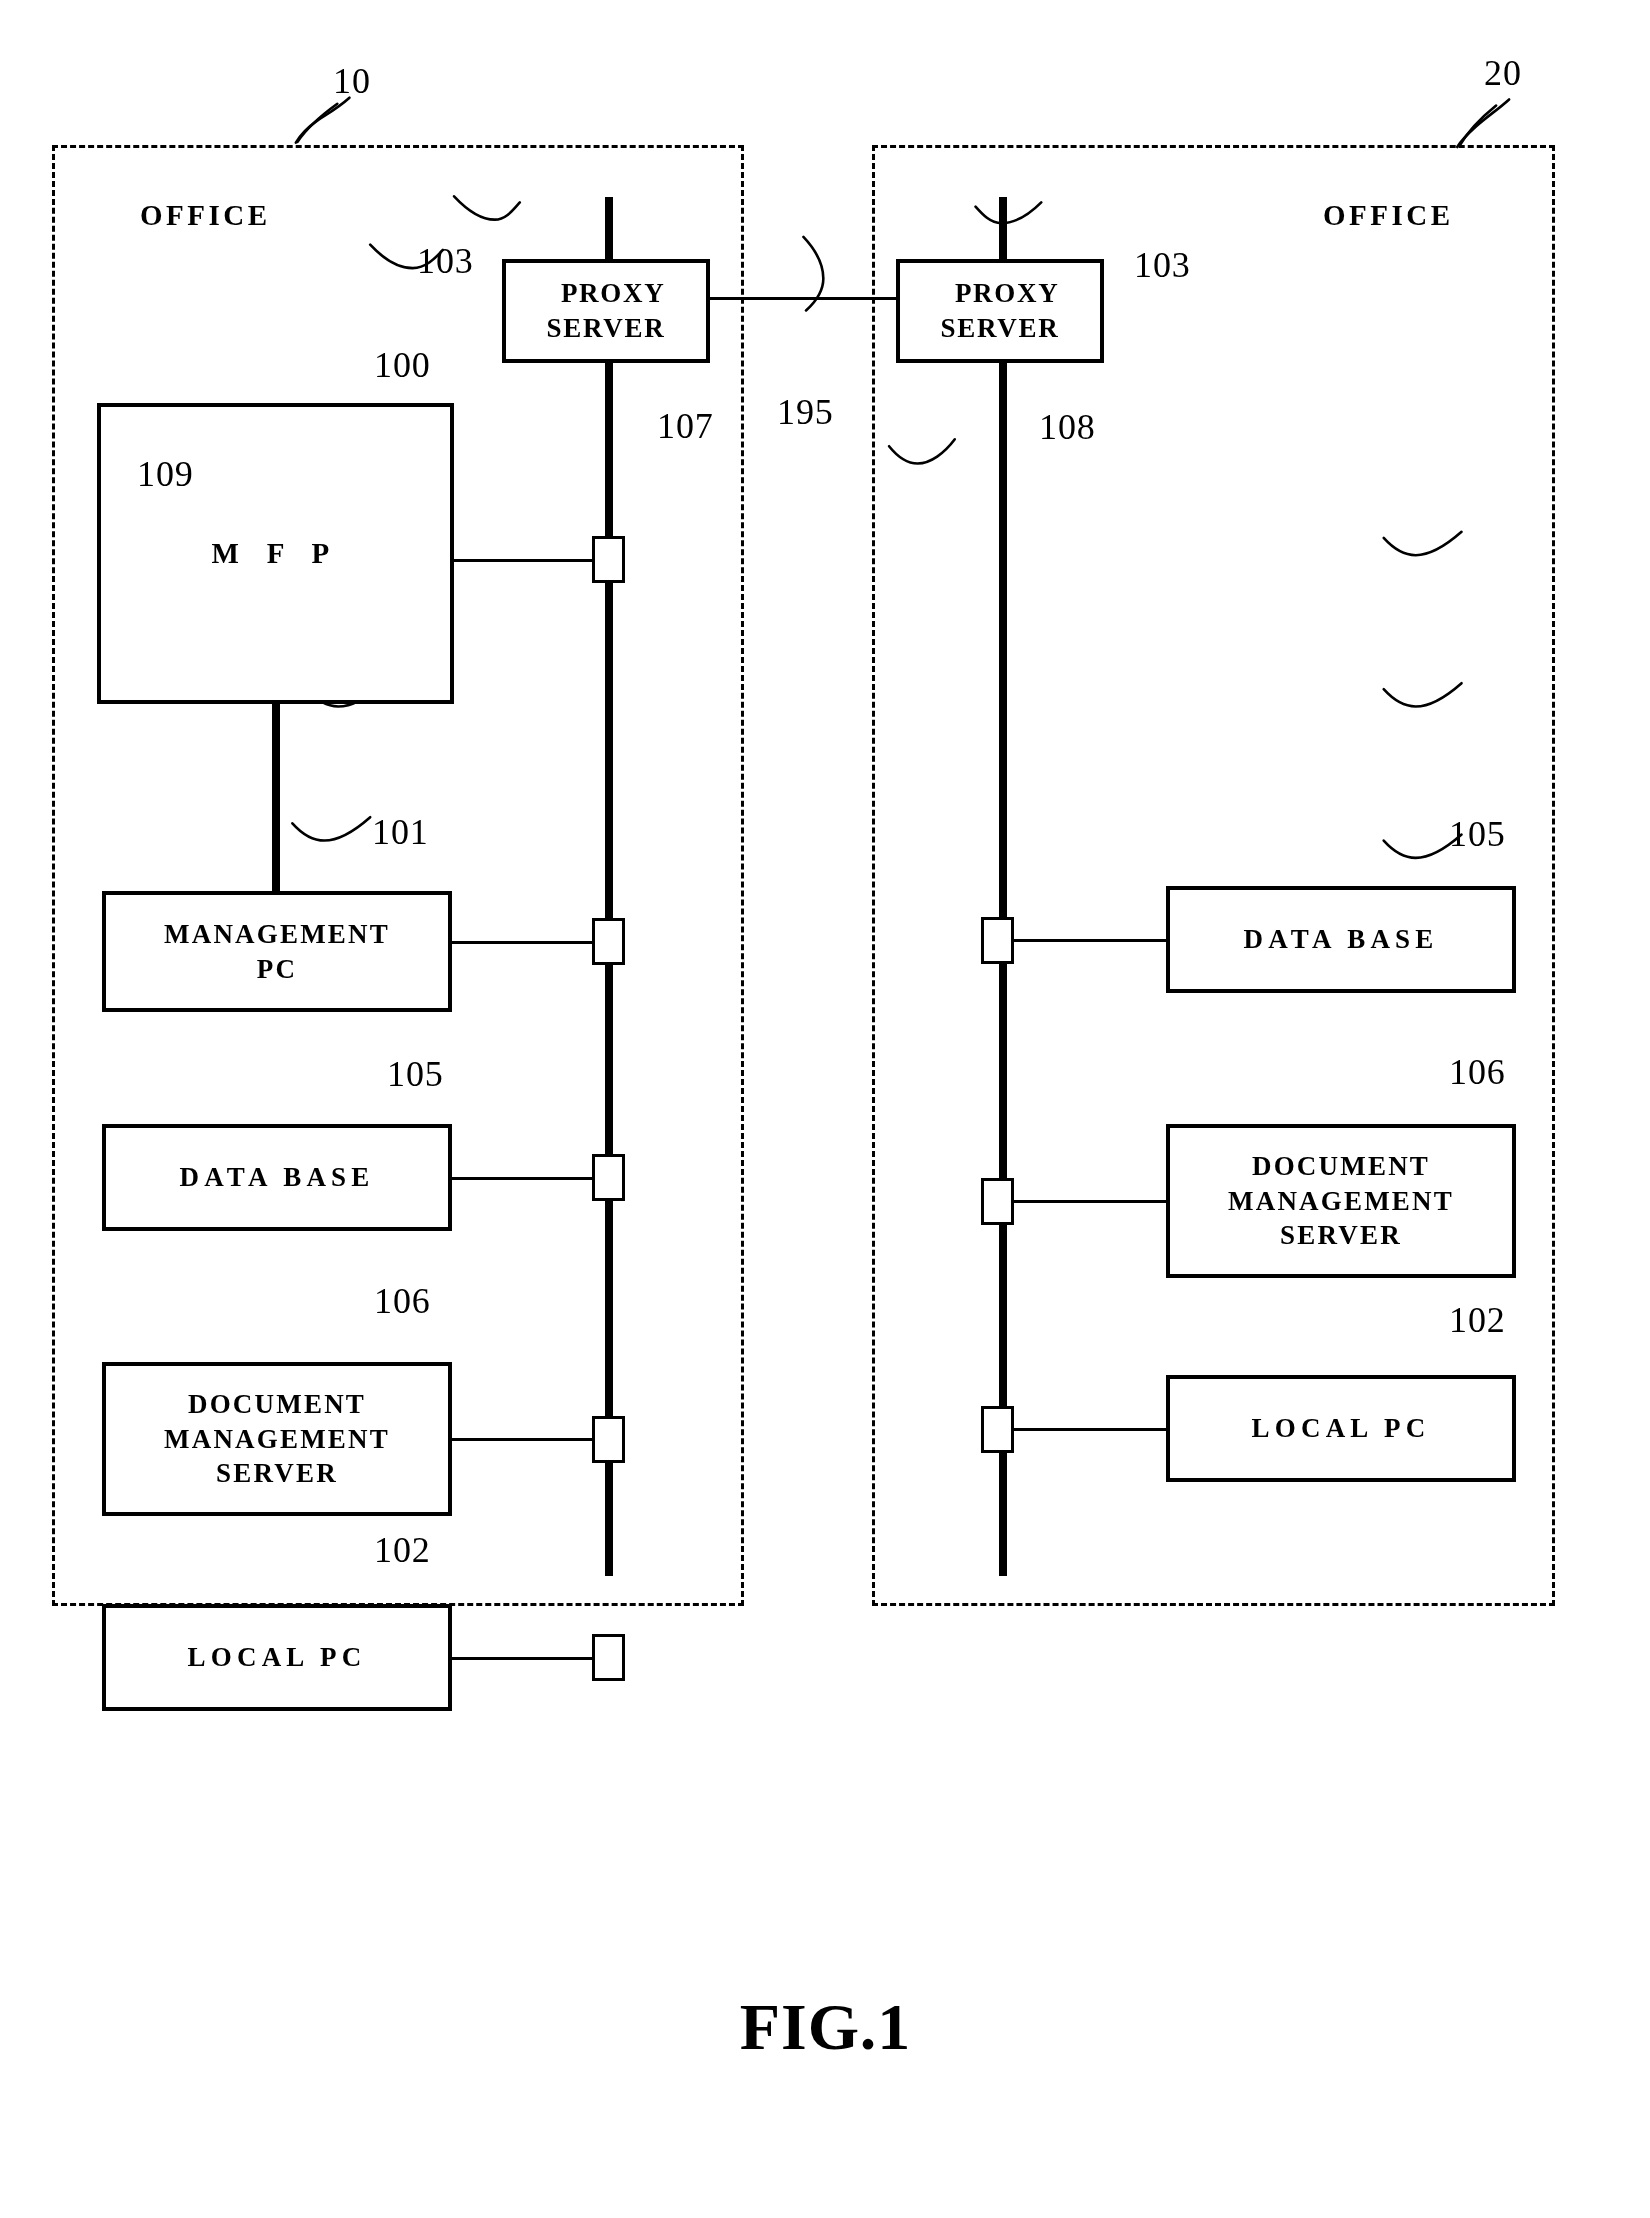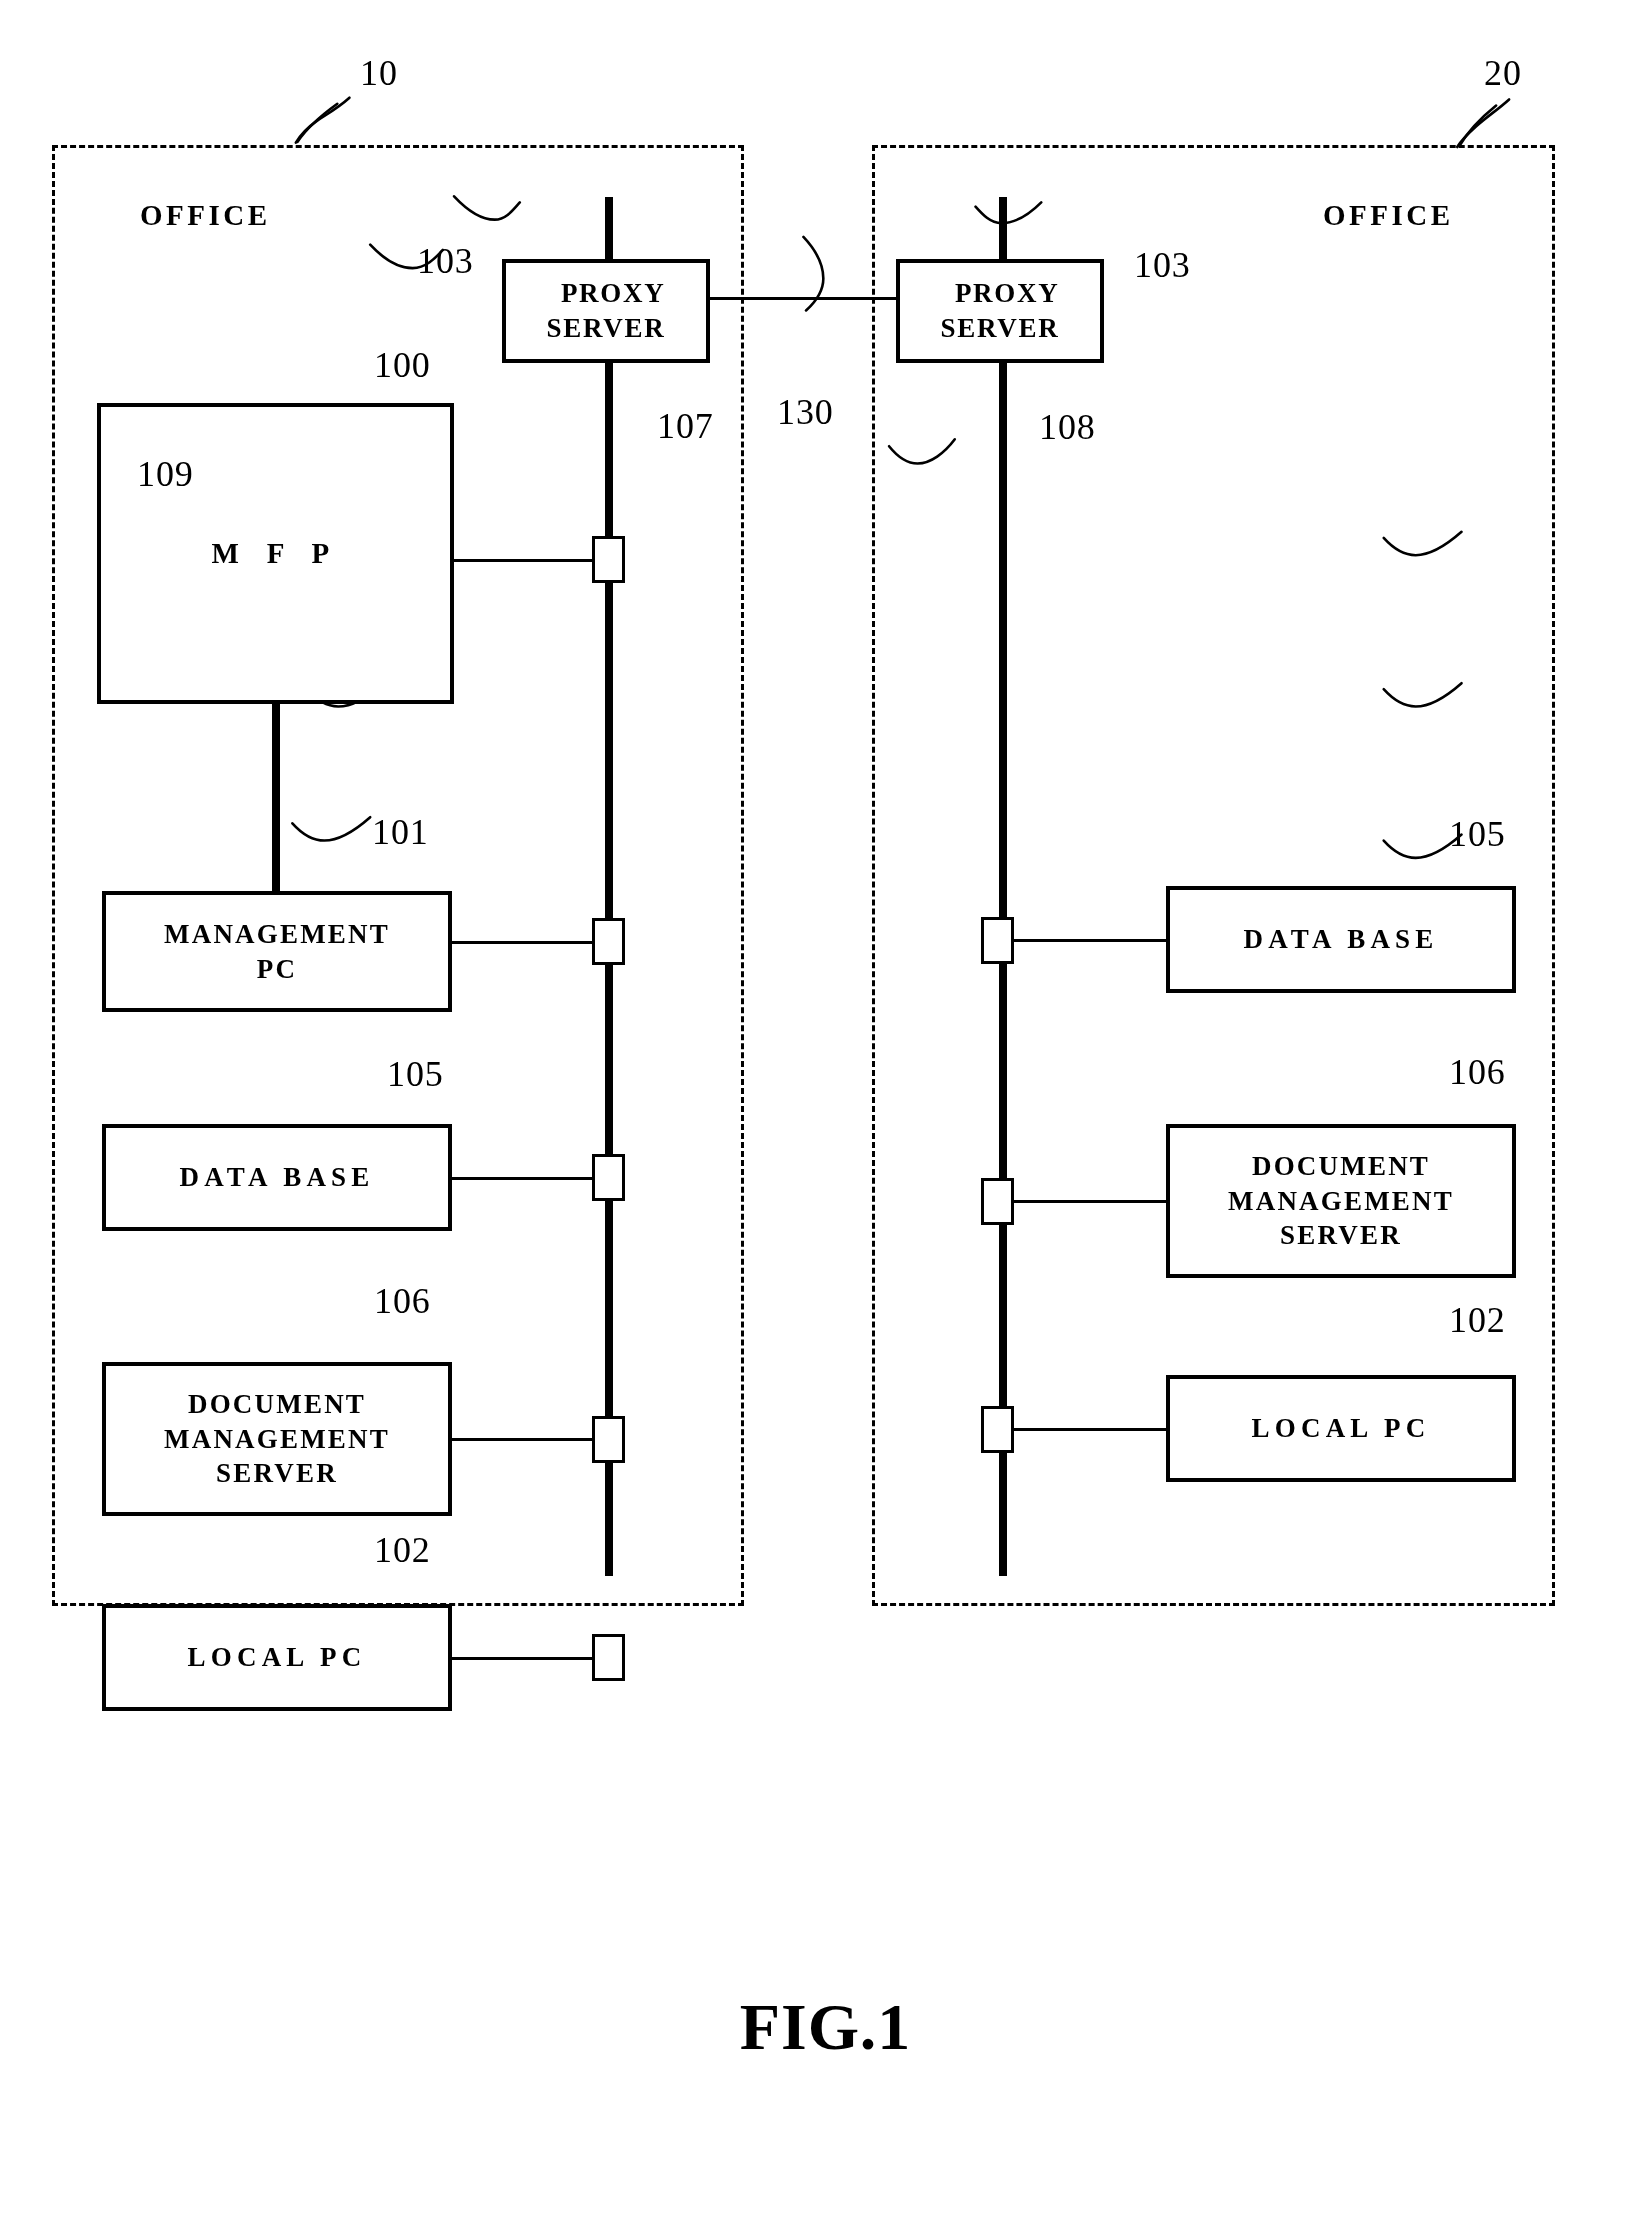--- a/index.html
+++ b/index.html
@@ -161,21 +161,21 @@
       <path d="M 1690 615 C 1673 630, 1654 642, 1637 642 C 1621 642, 1609 632, 1600 622"></path>
 
       <path d="M 1690 790 C 1673 805, 1654 817, 1637 817 C 1621 817, 1609 807, 1600 797"></path>
 
       <path d="M 1690 965 C 1673 980, 1654 992, 1637 992 C 1621 992, 1609 982, 1600 972"></path>
     </g>
   </svg>
 
   <div class="office-frame" style="left:52px; top:145px; width:692px; height:1461px;"></div>
 
-  <div class="ref" style="left:333px; top:52px;margin-left:27px;">10</div>
+  <div class="ref" style="left:333px; top:60px;">10</div>
 
   <div class="office-label" style="left:140px; top:199px;">OFFICE</div>
 
   <div class="bus" style="left:605px; top:197px; height:1379px;"></div>
 
   <div class="node proxy" style="left:502px; top:259px; width:208px; height:104px;">
     <span class="node-text">PROXY
 SERVER</span>
   </div>
   <div class="ref" style="left:417px; top:240px;">103</div>
@@ -232,21 +232,21 @@
 
   <div class="bus" style="left:999px; top:197px; height:1379px;"></div>
 
   <div class="node proxy" style="left:896px; top:259px; width:208px; height:104px;">
     <span class="node-text">PROXY
 SERVER</span>
   </div>
   <div class="ref" style="left:1134px; top:244px;">103</div>
 
   <div class="lead-h" style="left:707px; top:297px; width:190px;"></div>
-  <div class="ref" style="left:777px; top:391px;">130</div>
+  <div class="ref" style="left:777px; top:391px;">195</div>
 
   <div class="ref" style="left:1039px; top:406px;">108</div>
 
   <div class="node wide-space" style="left:1166px; top:886px; width:350px; height:107px;">
     <span class="node-text">DATA BASE</span>
   </div>
   <div class="ref" style="left:1449px; top:813px;">105</div>
   <div class="lead-h" style="left:1013px; top:939px; width:156px;"></div>
   <div class="tap" style="left:981px; top:917px;"></div>
 

